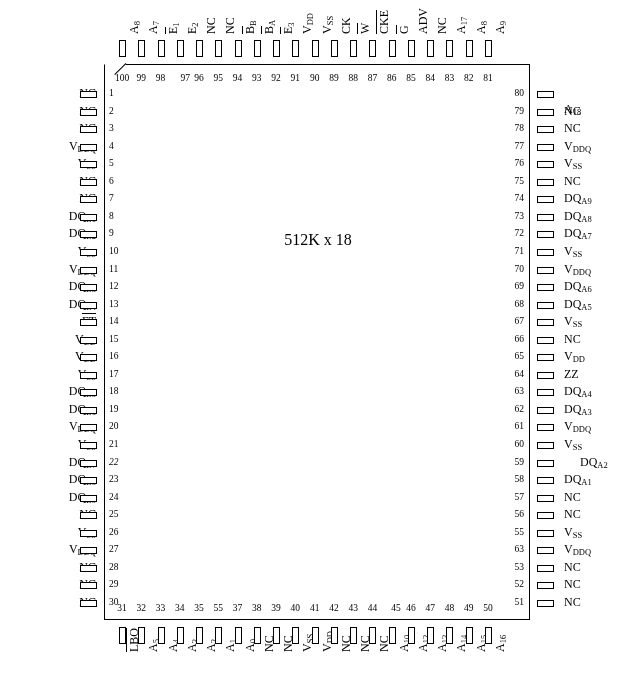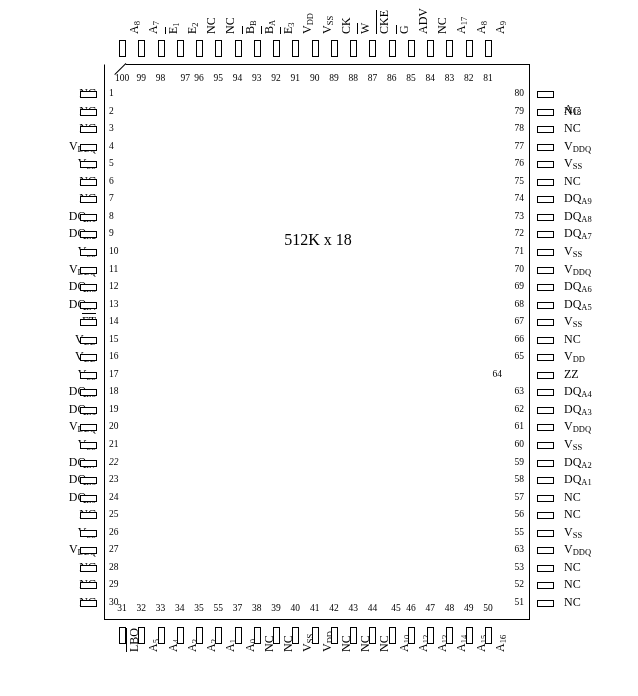--- a/index.html
+++ b/index.html
@@ -179,34 +179,34 @@
       <div class="pad h" style="left:537px;top:319.1724137931035px;"></div>
       <div class="num" style="left:502px;top:316.1724137931035px;width:22px;text-align:right;">67</div>
       <div class="pinlbl" style="left:564px;top:331.72413793103453px;">NC</div>
       <div class="pad h" style="left:537px;top:336.72413793103453px;"></div>
       <div class="num" style="left:502px;top:333.72413793103453px;width:22px;text-align:right;">66</div>
       <div class="pinlbl" style="left:564px;top:349.2758620689655px;">V<sub>DD</sub></div>
       <div class="pad h" style="left:537px;top:354.2758620689655px;"></div>
       <div class="num" style="left:502px;top:351.2758620689655px;width:22px;text-align:right;">65</div>
       <div class="pinlbl" style="left:564px;top:366.82758620689657px;">ZZ</div>
       <div class="pad h" style="left:537px;top:371.82758620689657px;"></div>
-      <div class="num" style="left:480px;top:368.82758620689657px;width:22px;text-align:right;">64</div>
+      <div class="num" style="left:502px;top:368.82758620689657px;width:22px;text-align:right;">64</div>
       <div class="pinlbl" style="left:564px;top:384.3793103448276px;">DQ<sub>A4</sub></div>
       <div class="pad h" style="left:537px;top:389.3793103448276px;"></div>
       <div class="num" style="left:502px;top:386.3793103448276px;width:22px;text-align:right;">63</div>
       <div class="pinlbl" style="left:564px;top:401.93103448275866px;">DQ<sub>A3</sub></div>
       <div class="pad h" style="left:537px;top:406.93103448275866px;"></div>
       <div class="num" style="left:502px;top:403.93103448275866px;width:22px;text-align:right;">62</div>
       <div class="pinlbl" style="left:564px;top:419.48275862068965px;">V<sub>DDQ</sub></div>
       <div class="pad h" style="left:537px;top:424.48275862068965px;"></div>
       <div class="num" style="left:502px;top:421.48275862068965px;width:22px;text-align:right;">61</div>
       <div class="pinlbl" style="left:564px;top:437.0344827586207px;">V<sub>SS</sub></div>
       <div class="pad h" style="left:537px;top:442.0344827586207px;"></div>
       <div class="num" style="left:502px;top:439.0344827586207px;width:22px;text-align:right;">60</div>
-      <div class="pinlbl" style="left:564px;top:454.58620689655174px;">DQ<sub>A2</sub></div>
+      <div class="pinlbl" style="left:580px;top:454.58620689655174px;">DQ<sub>A2</sub></div>
       <div class="pad h" style="left:537px;top:459.58620689655174px;"></div>
       <div class="num" style="left:502px;top:456.58620689655174px;width:22px;text-align:right;">59</div>
       <div class="pinlbl" style="left:564px;top:472.1379310344828px;">DQ<sub>A1</sub></div>
       <div class="pad h" style="left:537px;top:477.1379310344828px;"></div>
       <div class="num" style="left:502px;top:474.1379310344828px;width:22px;text-align:right;">58</div>
       <div class="pinlbl" style="left:564px;top:489.68965517241384px;">NC</div>
       <div class="pad h" style="left:537px;top:494.68965517241384px;"></div>
       <div class="num" style="left:502px;top:491.68965517241384px;width:22px;text-align:right;">57</div>
       <div class="pinlbl" style="left:564px;top:507.2413793103449px;">NC</div>
       <div class="pad h" style="left:537px;top:512.2413793103449px;"></div>

